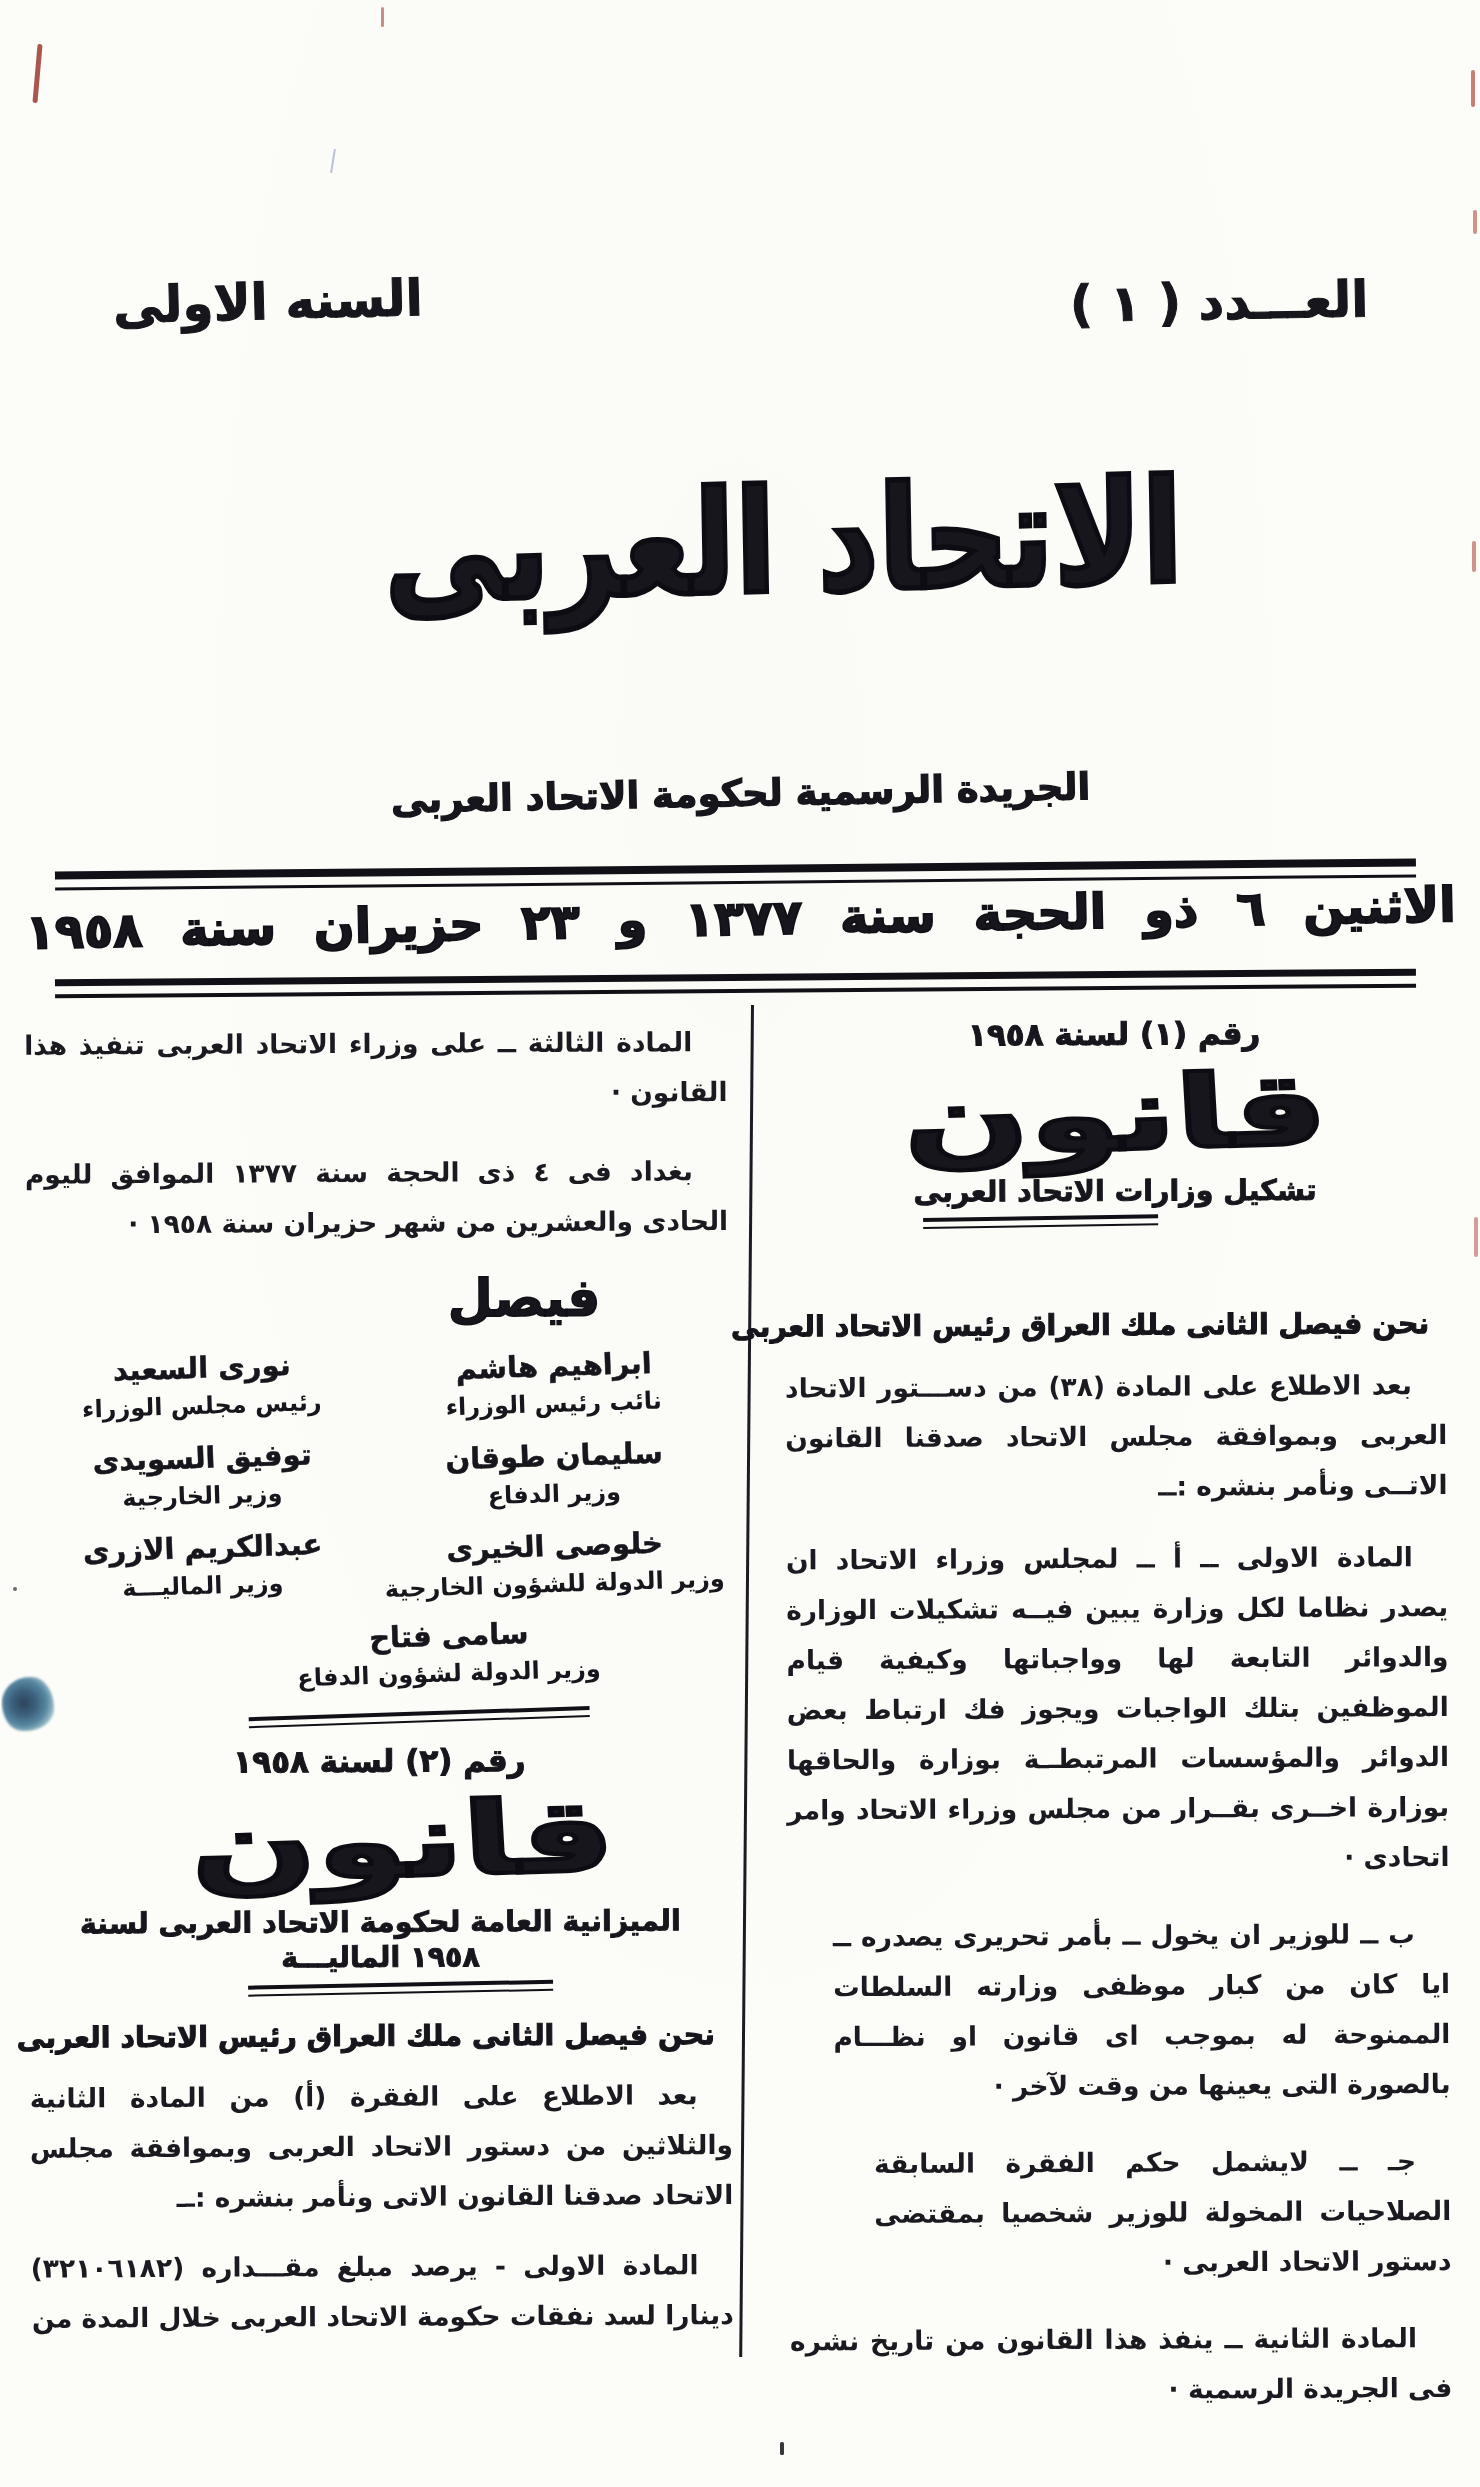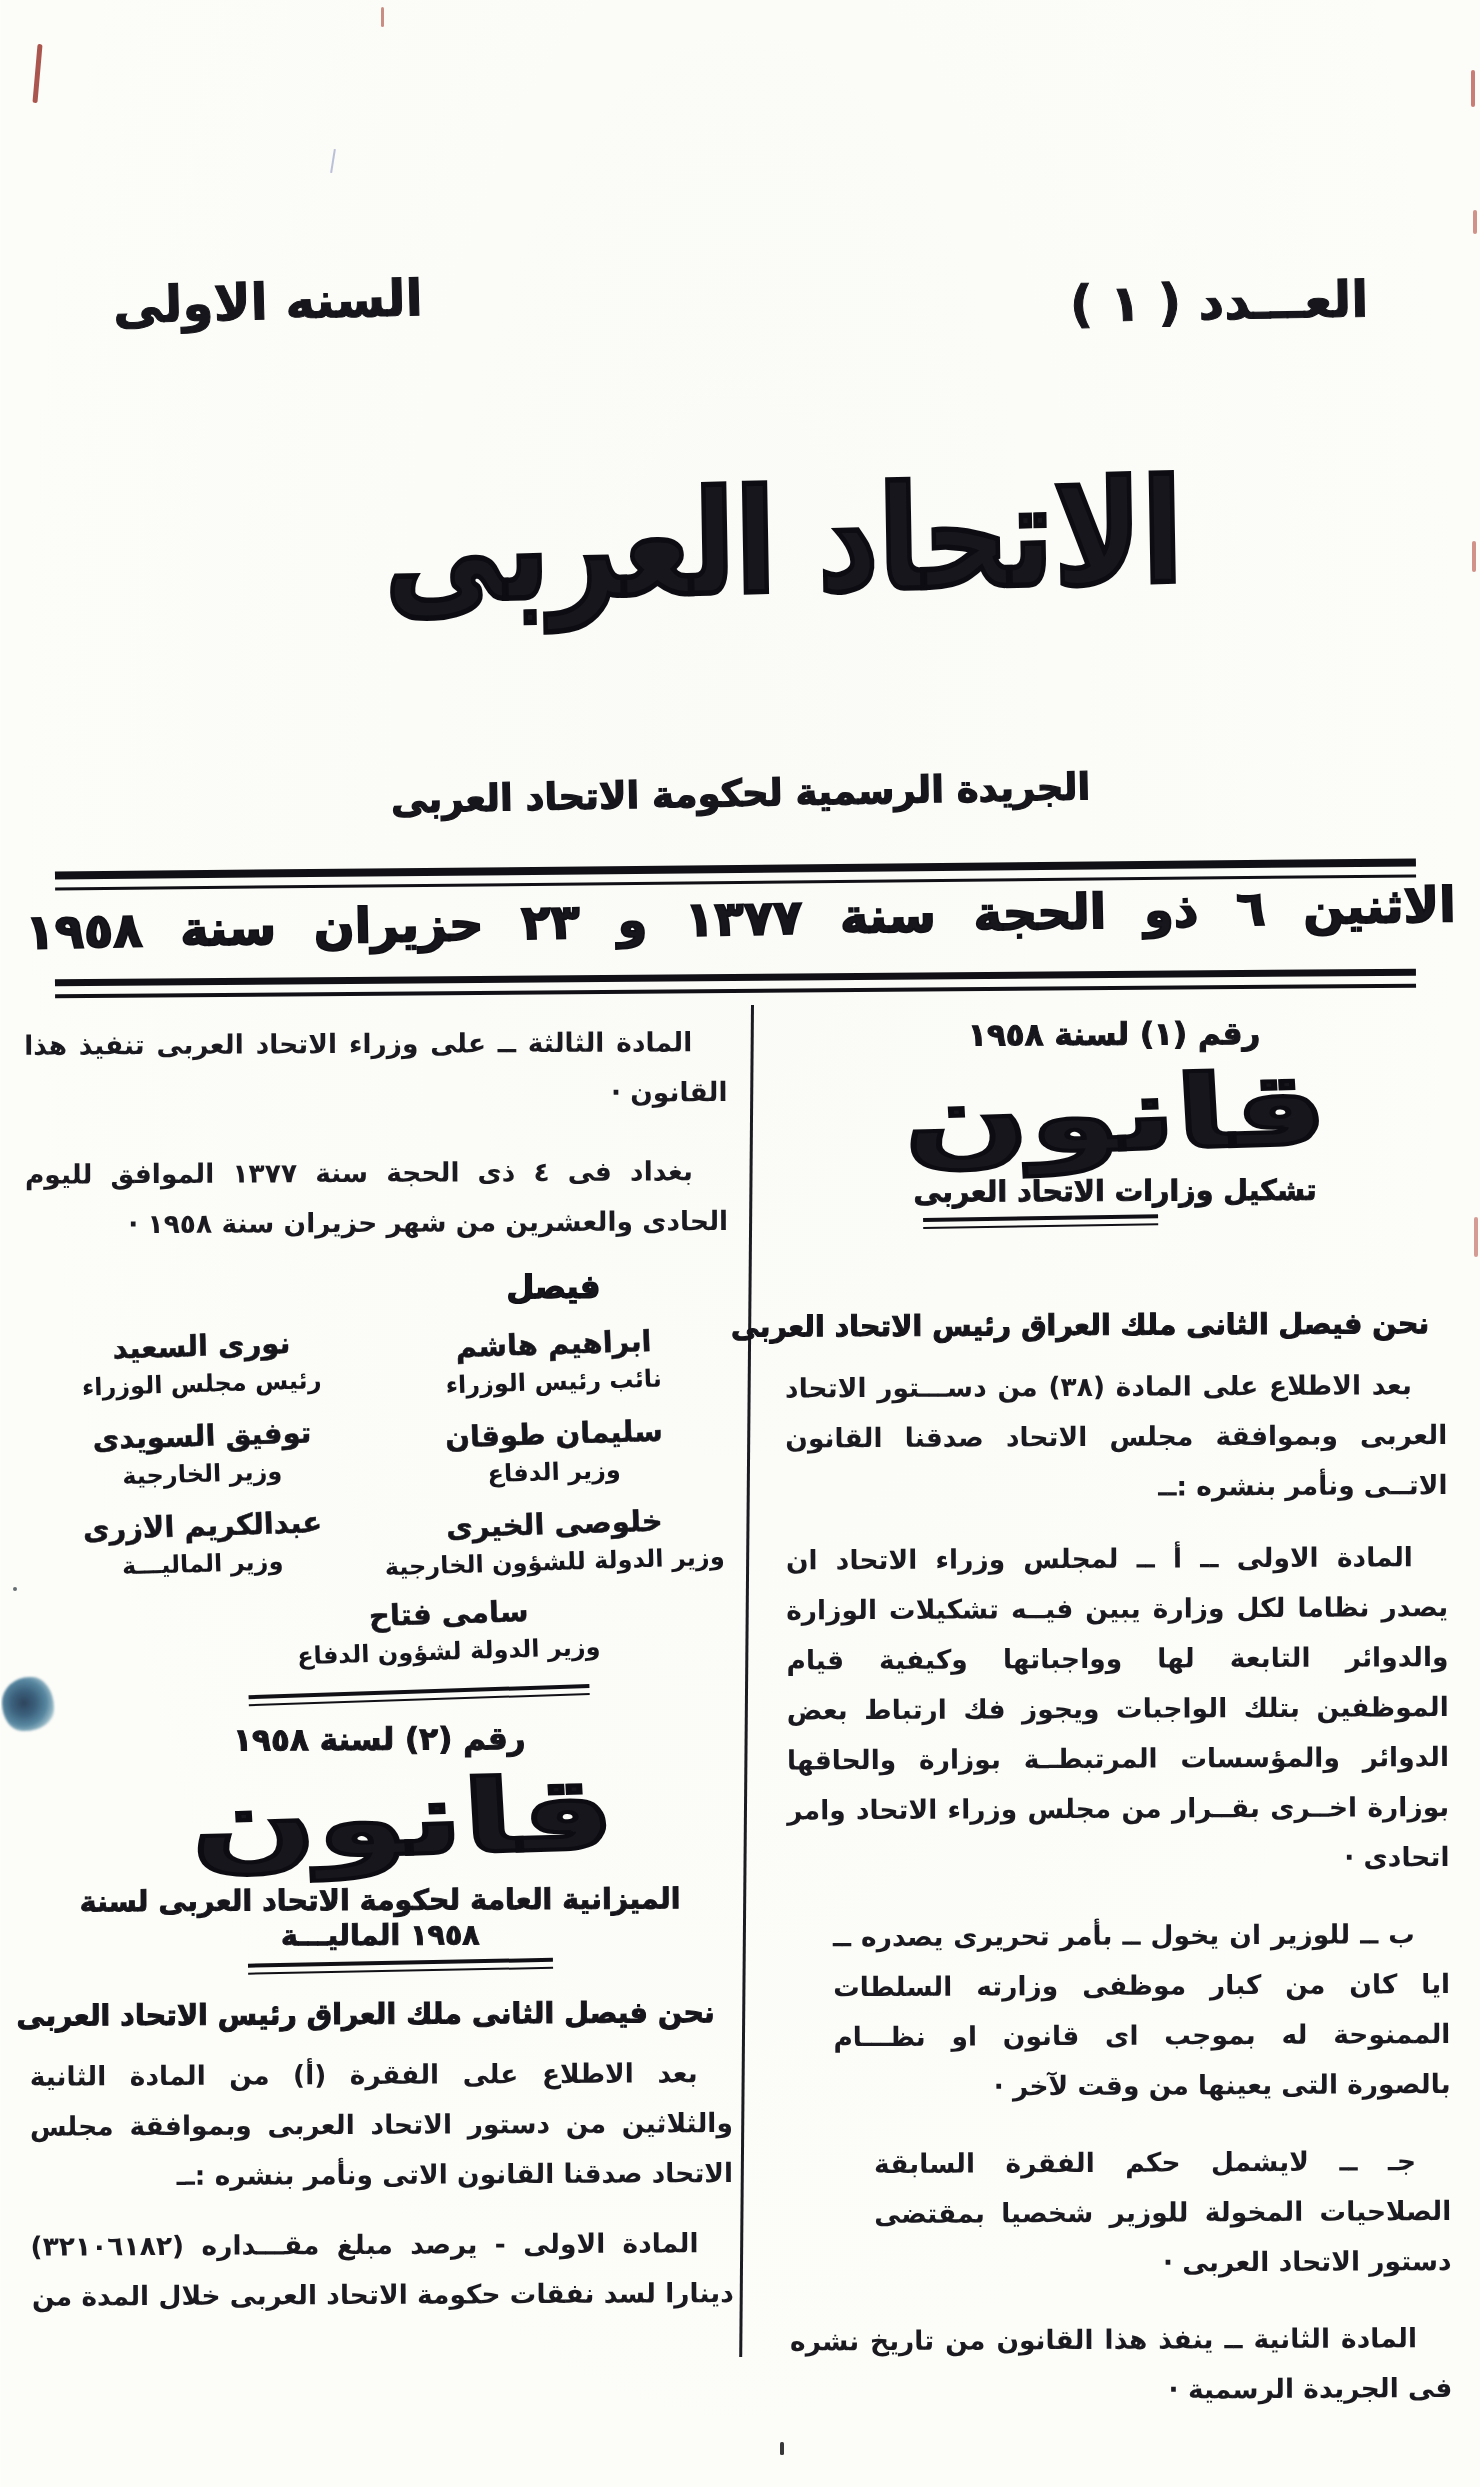--- a/index.html
+++ b/index.html
@@ -116,21 +116,21 @@
   .col-right p.art-b      { margin-top: 27px; padding-left: 45px; }
   .col-right p.art-c      { margin-top: 27px; padding-left: 85px; }
   .col-right p.art-2      { margin-top: 27px; }
 
   .col-left p.art-3   { margin-top: 12px; }
   .col-left p.issued  { margin-top: 29px; }
 
   .royal-sig {
     width: fit-content; margin: 21px 0 0 0;
     margin-right: 128px;
-    font-size: 32px; font-weight: bold;
+    font-size: 52px; font-weight: bold;
     -webkit-text-stroke: 1.5px #101016;
     direction: ltr;
   }
   .sig-grid { margin-top: 13px; }
   .sig-row { display: flex; margin-top: 21px; }
   .sig-cell { flex: 1 1 50%; text-align: center; }
   .sig-name  {
     font-size: 29px; font-weight: bold;
     -webkit-text-stroke: 0.5px #16161c; white-space: nowrap;
     transform: rotate(-1.5deg);

